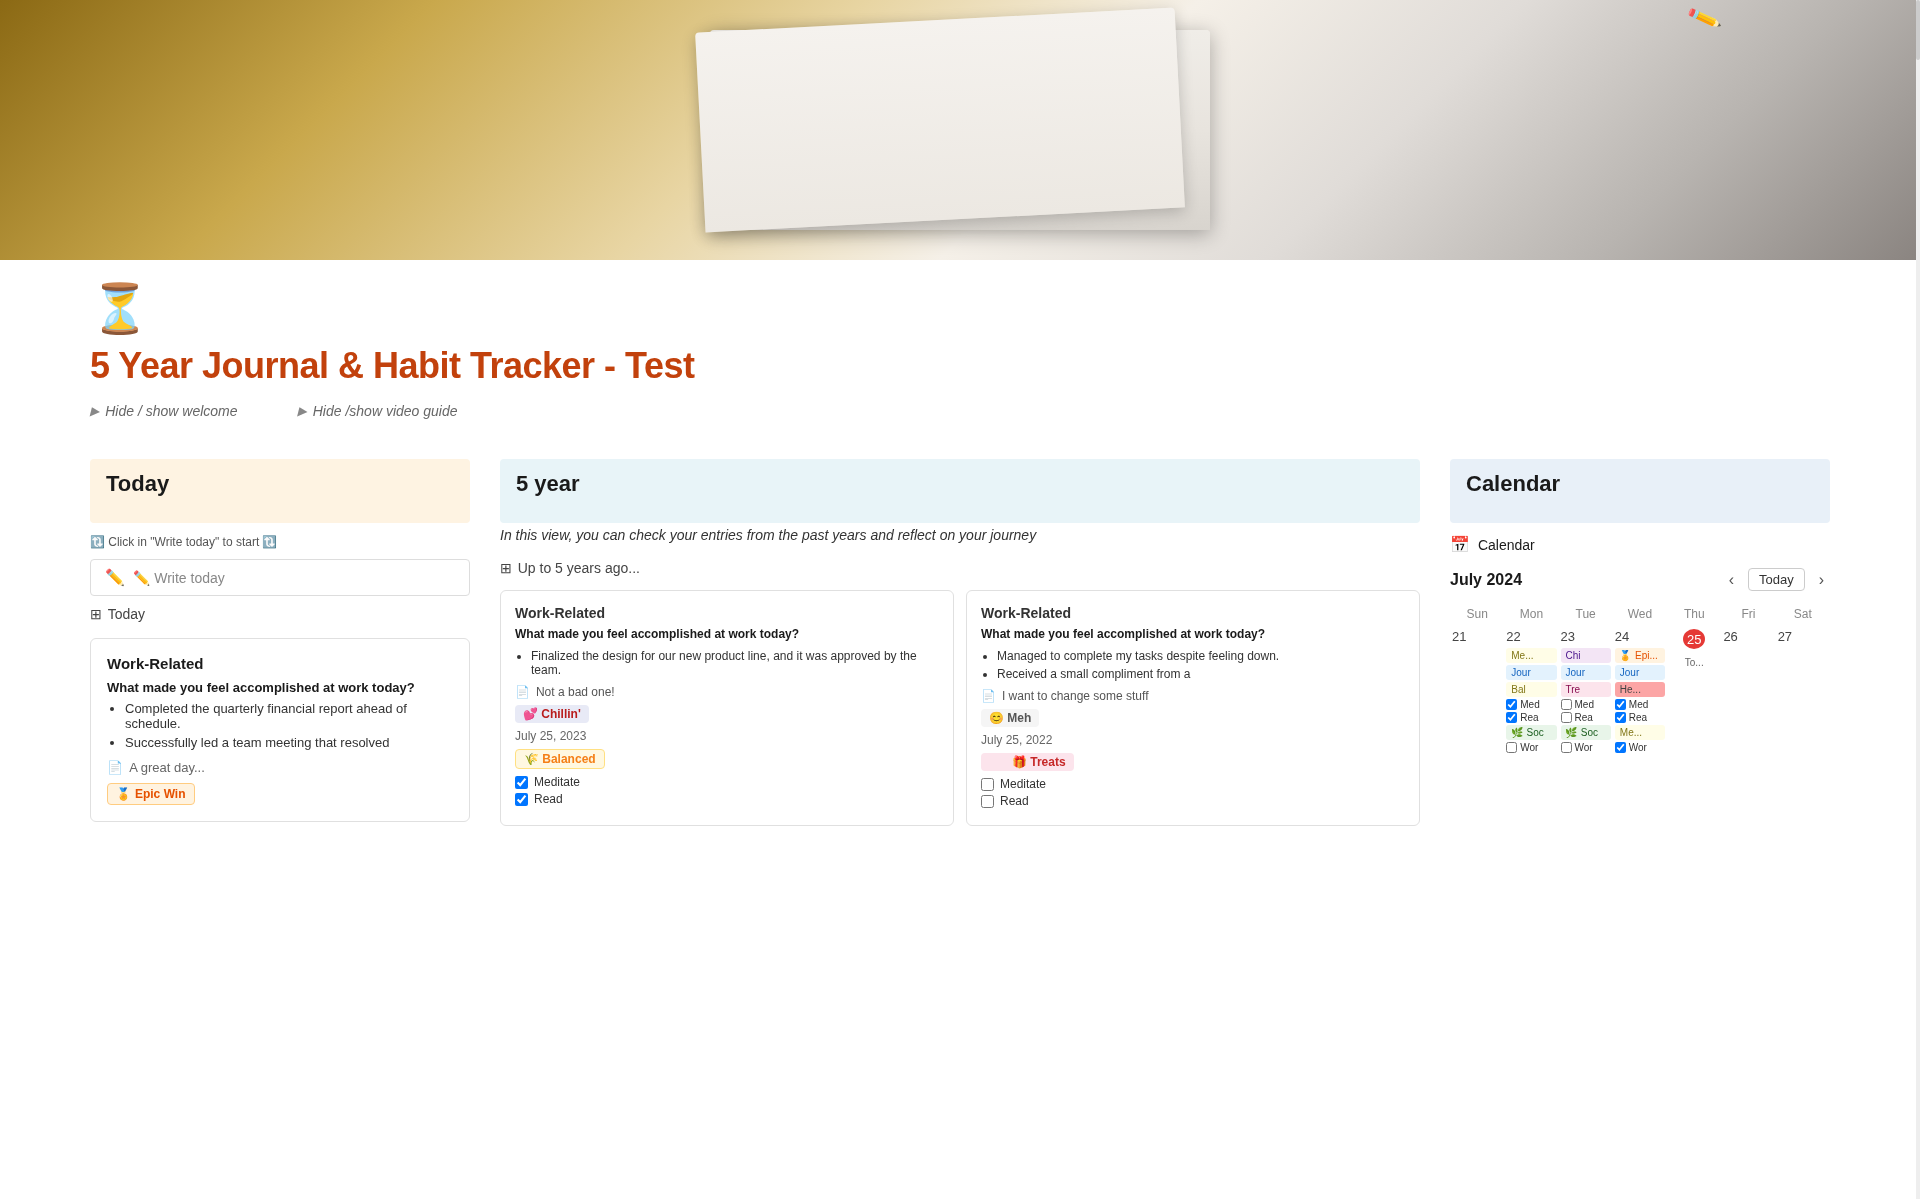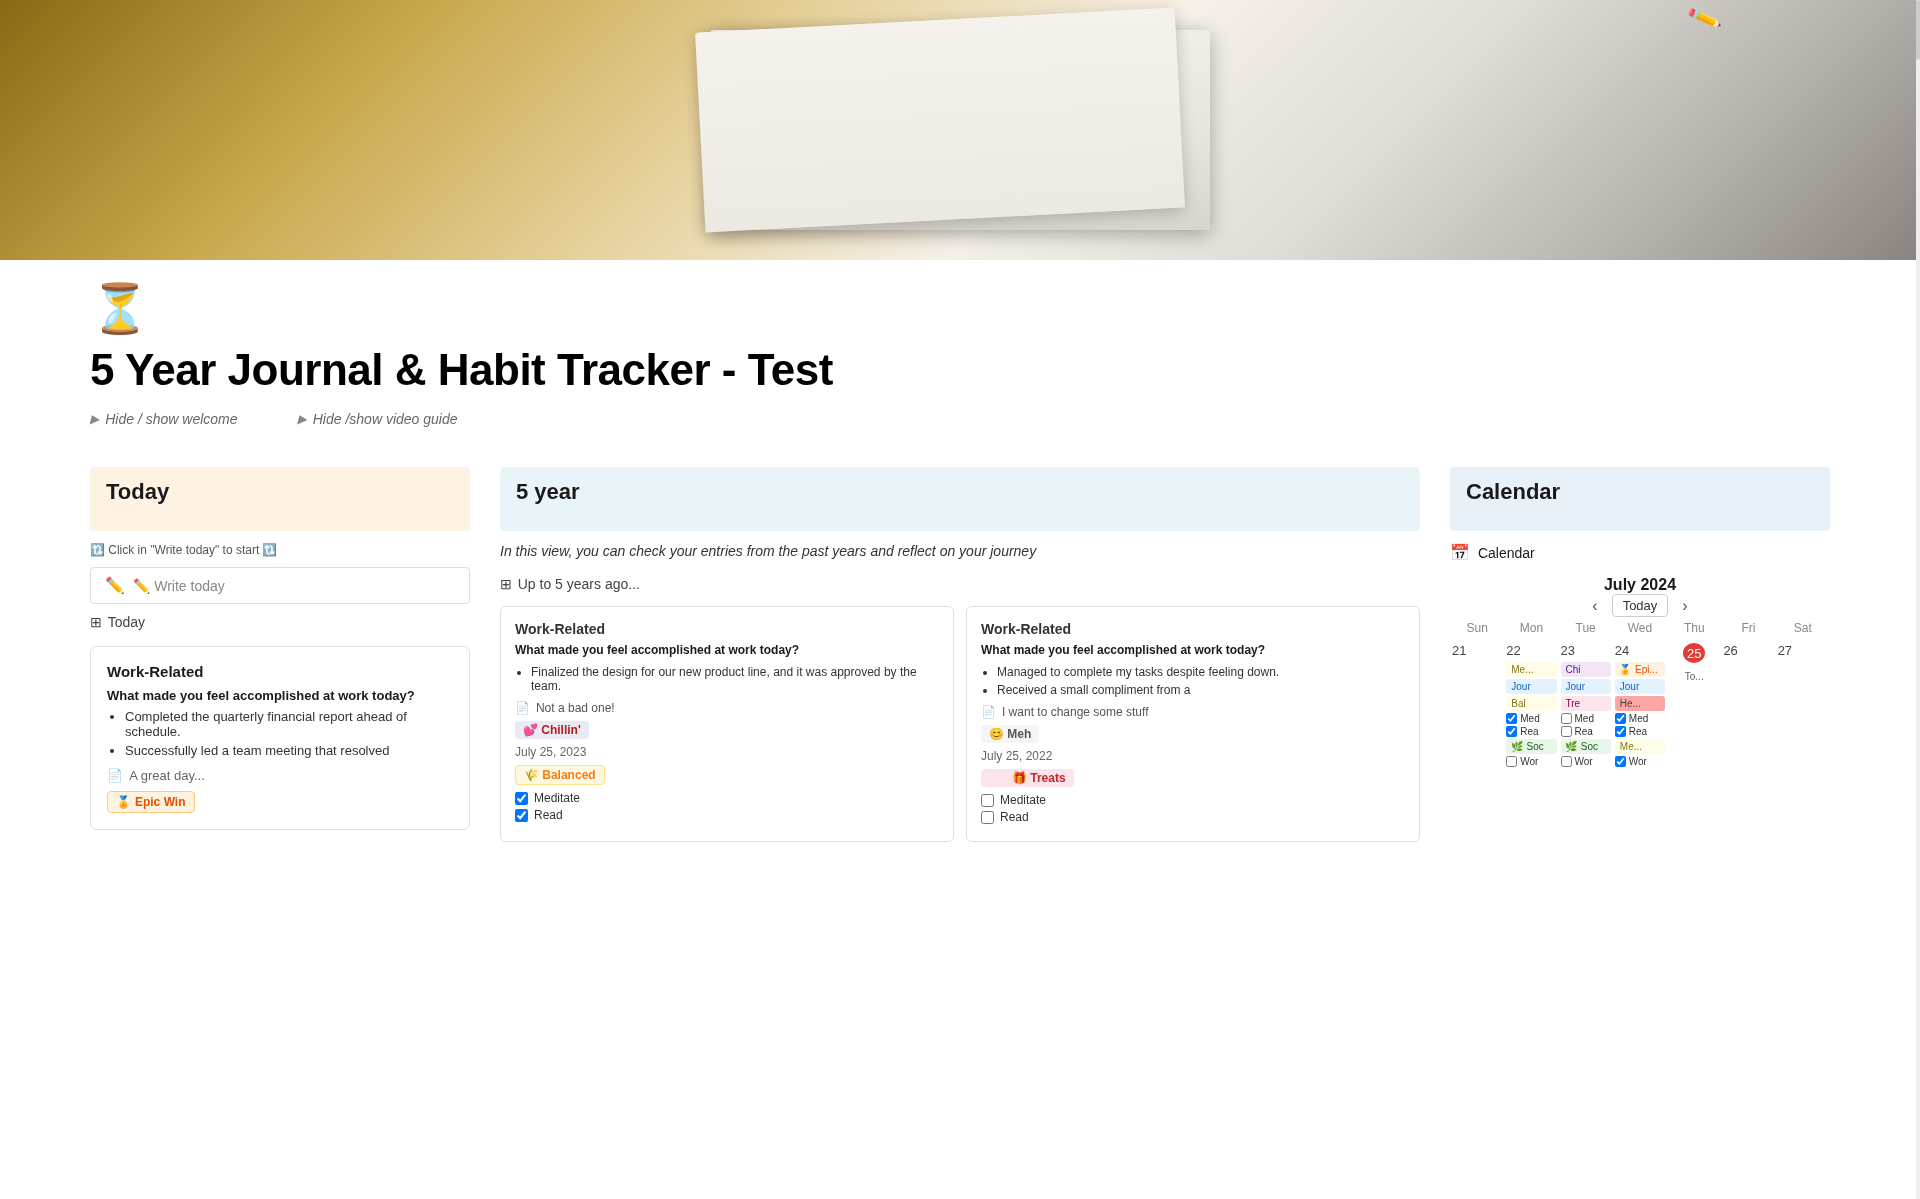--- a/index.html
+++ b/index.html
@@ -40,23 +40,23 @@
 
     .page-header {
       padding: 20px 90px 10px;
     }
     .hourglass-icon {
       font-size: 48px;
       display: block;
       margin-bottom: 8px;
     }
     .page-title {
-      font-size: 44px;
+      font-size: 36px;
       font-weight: 700;
-      color: #000000;
+      color: #c2410c;
       margin-bottom: 16px;
       letter-spacing: -0.5px;
     }
     .toggle-links {
       display: flex;
       gap: 60px;
       margin-bottom: 30px;
     }
     .toggle-link {
       color: #666;
@@ -157,21 +157,21 @@
       font-size: 12px;
       font-weight: 600;
       color: #e65100;
     }
 
     
     .five-year-header-bg {
       background: #e8f4f8;
       padding: 12px 16px;
       border-radius: 4px;
-      margin-bottom: 10px;
+      margin-bottom: 2px;
     }
     .five-year-desc {
       font-style: italic;
       font-size: 14px;
       color: #333;
       margin-bottom: 14px;
       line-height: 1.5;
     }
     .gallery-btn {
       display: flex;
@@ -251,21 +251,21 @@
       display: flex;
       align-items: center;
       gap: 8px;
       margin-bottom: 14px;
     }
     .cal-icon { font-size: 16px; }
     .cal-nav-row {
       display: flex;
       align-items: center;
       justify-content: space-between;
-      flex-direction: column;
+      margin-bottom: 12px;
     }
     .cal-month { font-weight: 700; font-size: 16px; }
     .cal-nav-btns { display: flex; align-items: center; gap: 8px; }
     .cal-nav-btn {
       background: none;
       border: none;
       cursor: pointer;
       font-size: 16px;
       color: #555;
       padding: 2px 6px;

